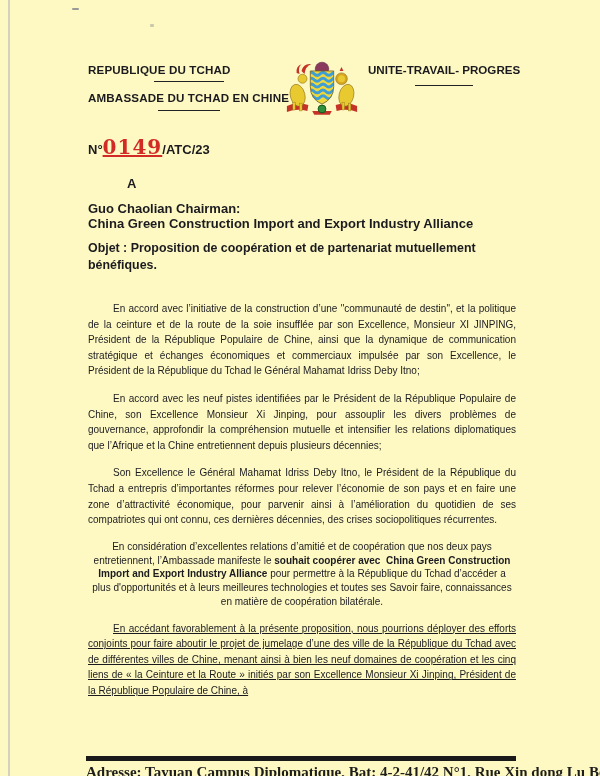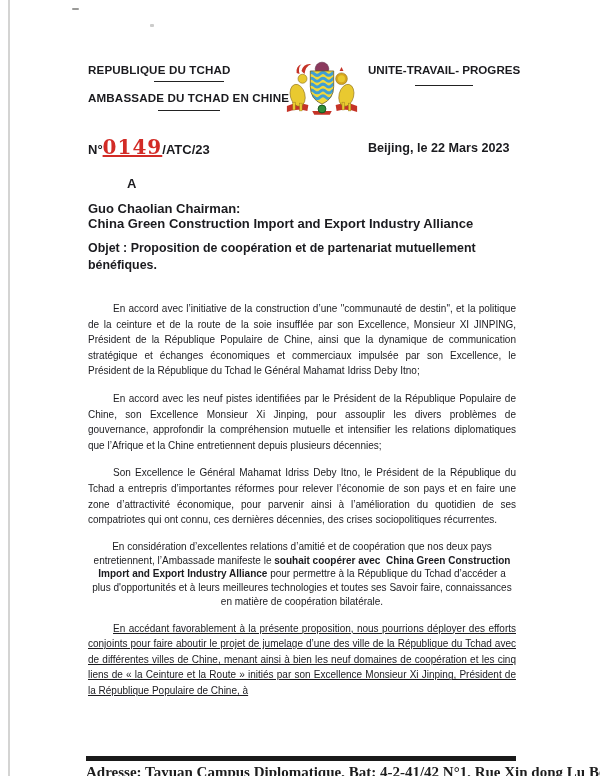--- a/index.html
+++ b/index.html
@@ -1,19 +1,19 @@
 <!DOCTYPE html>
 <html><head>
 <meta charset="utf-8">
 <style>
   html,body{margin:0;padding:0;}
   body{width:600px;height:776px;overflow:hidden;background:#e9e9e7;}
   .scan{
     position:relative;width:600px;height:776px;overflow:hidden;
-    background:#ffffff;
+    background:#fef9c3;
     font-family:"Liberation Sans","DejaVu Sans",sans-serif;
     color:#1b1b1f;
   }
   .scan-edge{position:absolute;left:8px;top:0;width:1.5px;height:776px;background:#bdbdbb;opacity:.65;}
   .speck{position:absolute;background:#9a9a98;border-radius:1px;}
   .speck.a{left:72px;top:8px;width:7px;height:2px;}
   .speck.b{left:150px;top:24px;width:4px;height:3px;opacity:.5;}
 
   
   .hdr-left{position:absolute;left:88px;top:63px;text-align:center;}
@@ -112,21 +112,20 @@
   <div class="hdr-right">
     <div class="motto">UNITE-TRAVAIL- PROGRES</div>
     <div class="rule r3"></div>
   </div>
 
   <div class="ref">
     <span class="pre">N°</span>
     <span class="num">0149</span>
     <span class="suf">/ATC/23</span>
   </div>
-  <div class="date">Beijing, le 22 Mars 2023</div>
 
   <div class="salut">A</div>
   <div class="recipient">
     <div>Guo Chaolian Chairman:</div>
     <div>China Green Construction Import and Export Industry Alliance</div>
   </div>
 
   <div class="subject">
     <span class="obj">Objet</span><span> : </span><span>Proposition de coopération et de partenariat mutuellement bénéfiques.</span>
   </div>

